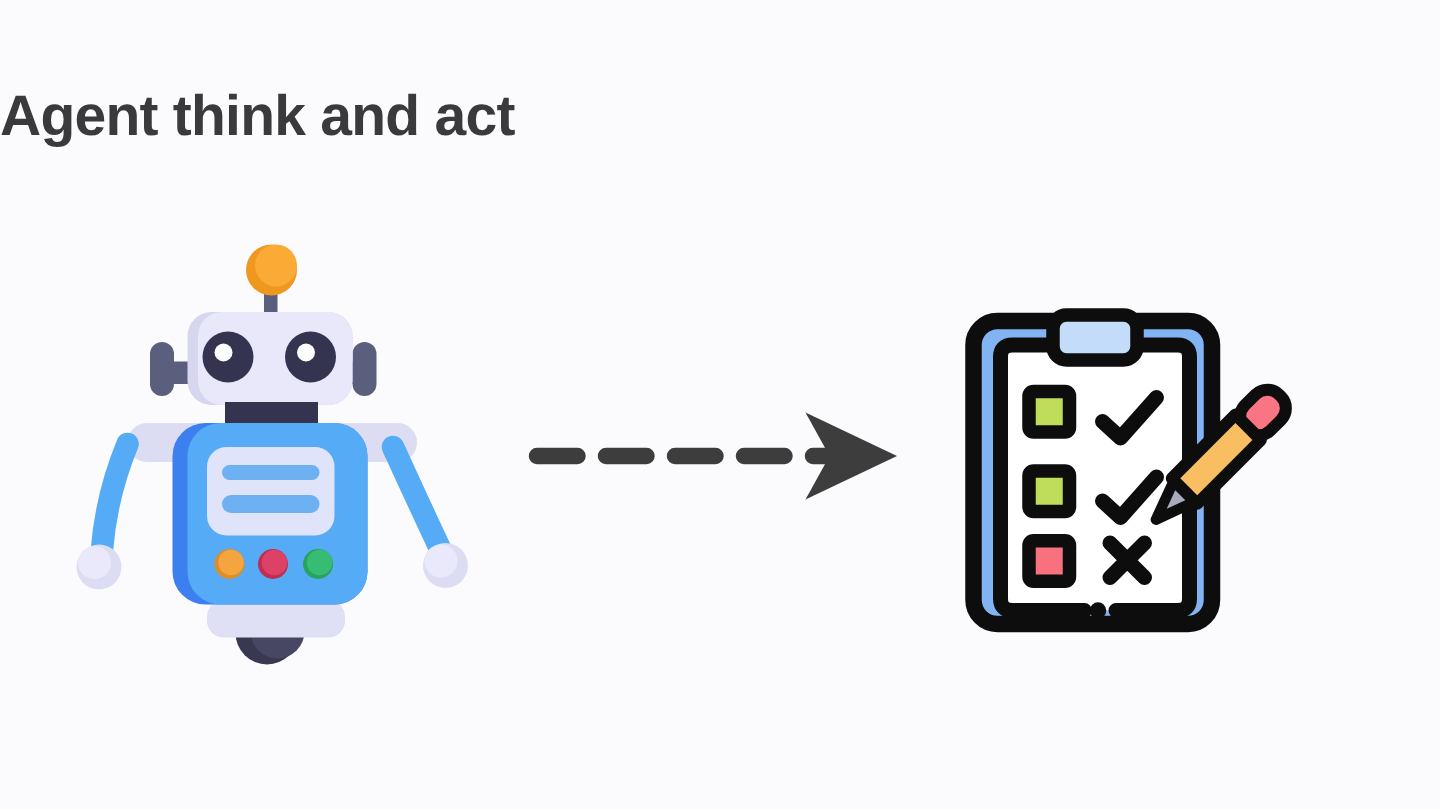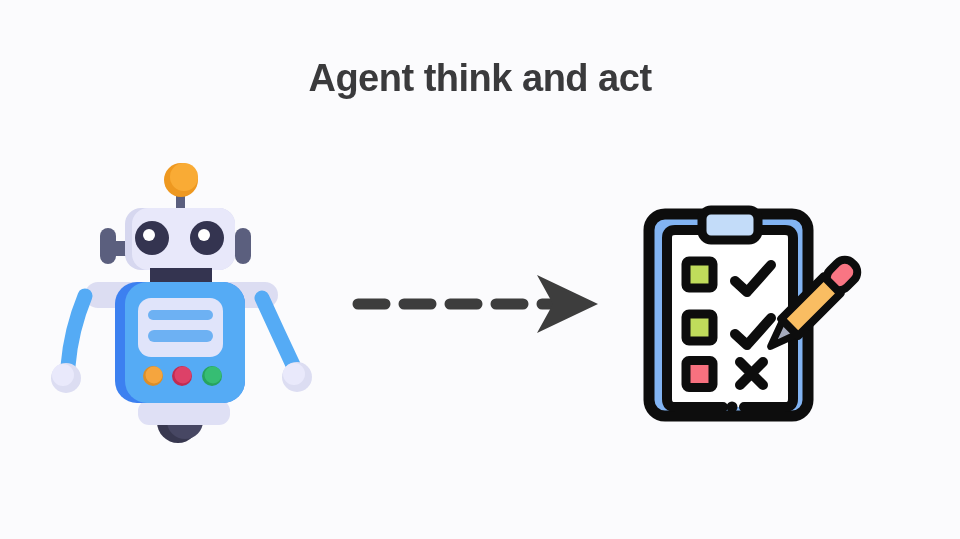--- a/index.html
+++ b/index.html
@@ -1,21 +1,21 @@
 <!DOCTYPE html>
 <html><head>
 <meta charset="utf-8">
 <style>
   html,body{margin:0;padding:0;background:#fbfbfd;}
   .stage{
     position:relative;width:960px;height:539px;overflow:hidden;
     background:#fbfbfd;font-family:"Liberation Sans",sans-serif;
   }
   .title{
-    position:absolute;left:0;right:0;top:57px;text-align:center;
+    position:absolute;left:0;right:0;top:57px;text-align:left;
     font-size:38px;font-weight:700;letter-spacing:-0.5px;color:#3a3a3c;
   }
   .robot-wrap{position:absolute;left:35px;top:158px;width:280px;height:300px;}
   .arrow-wrap{position:absolute;left:350px;top:270px;width:255px;height:70px;}
   .clipboard-wrap{position:absolute;left:640px;top:200px;width:225px;height:235px;}
   svg{display:block;width:100%;height:100%;}
 </style>
 </head>
 <body>
 

